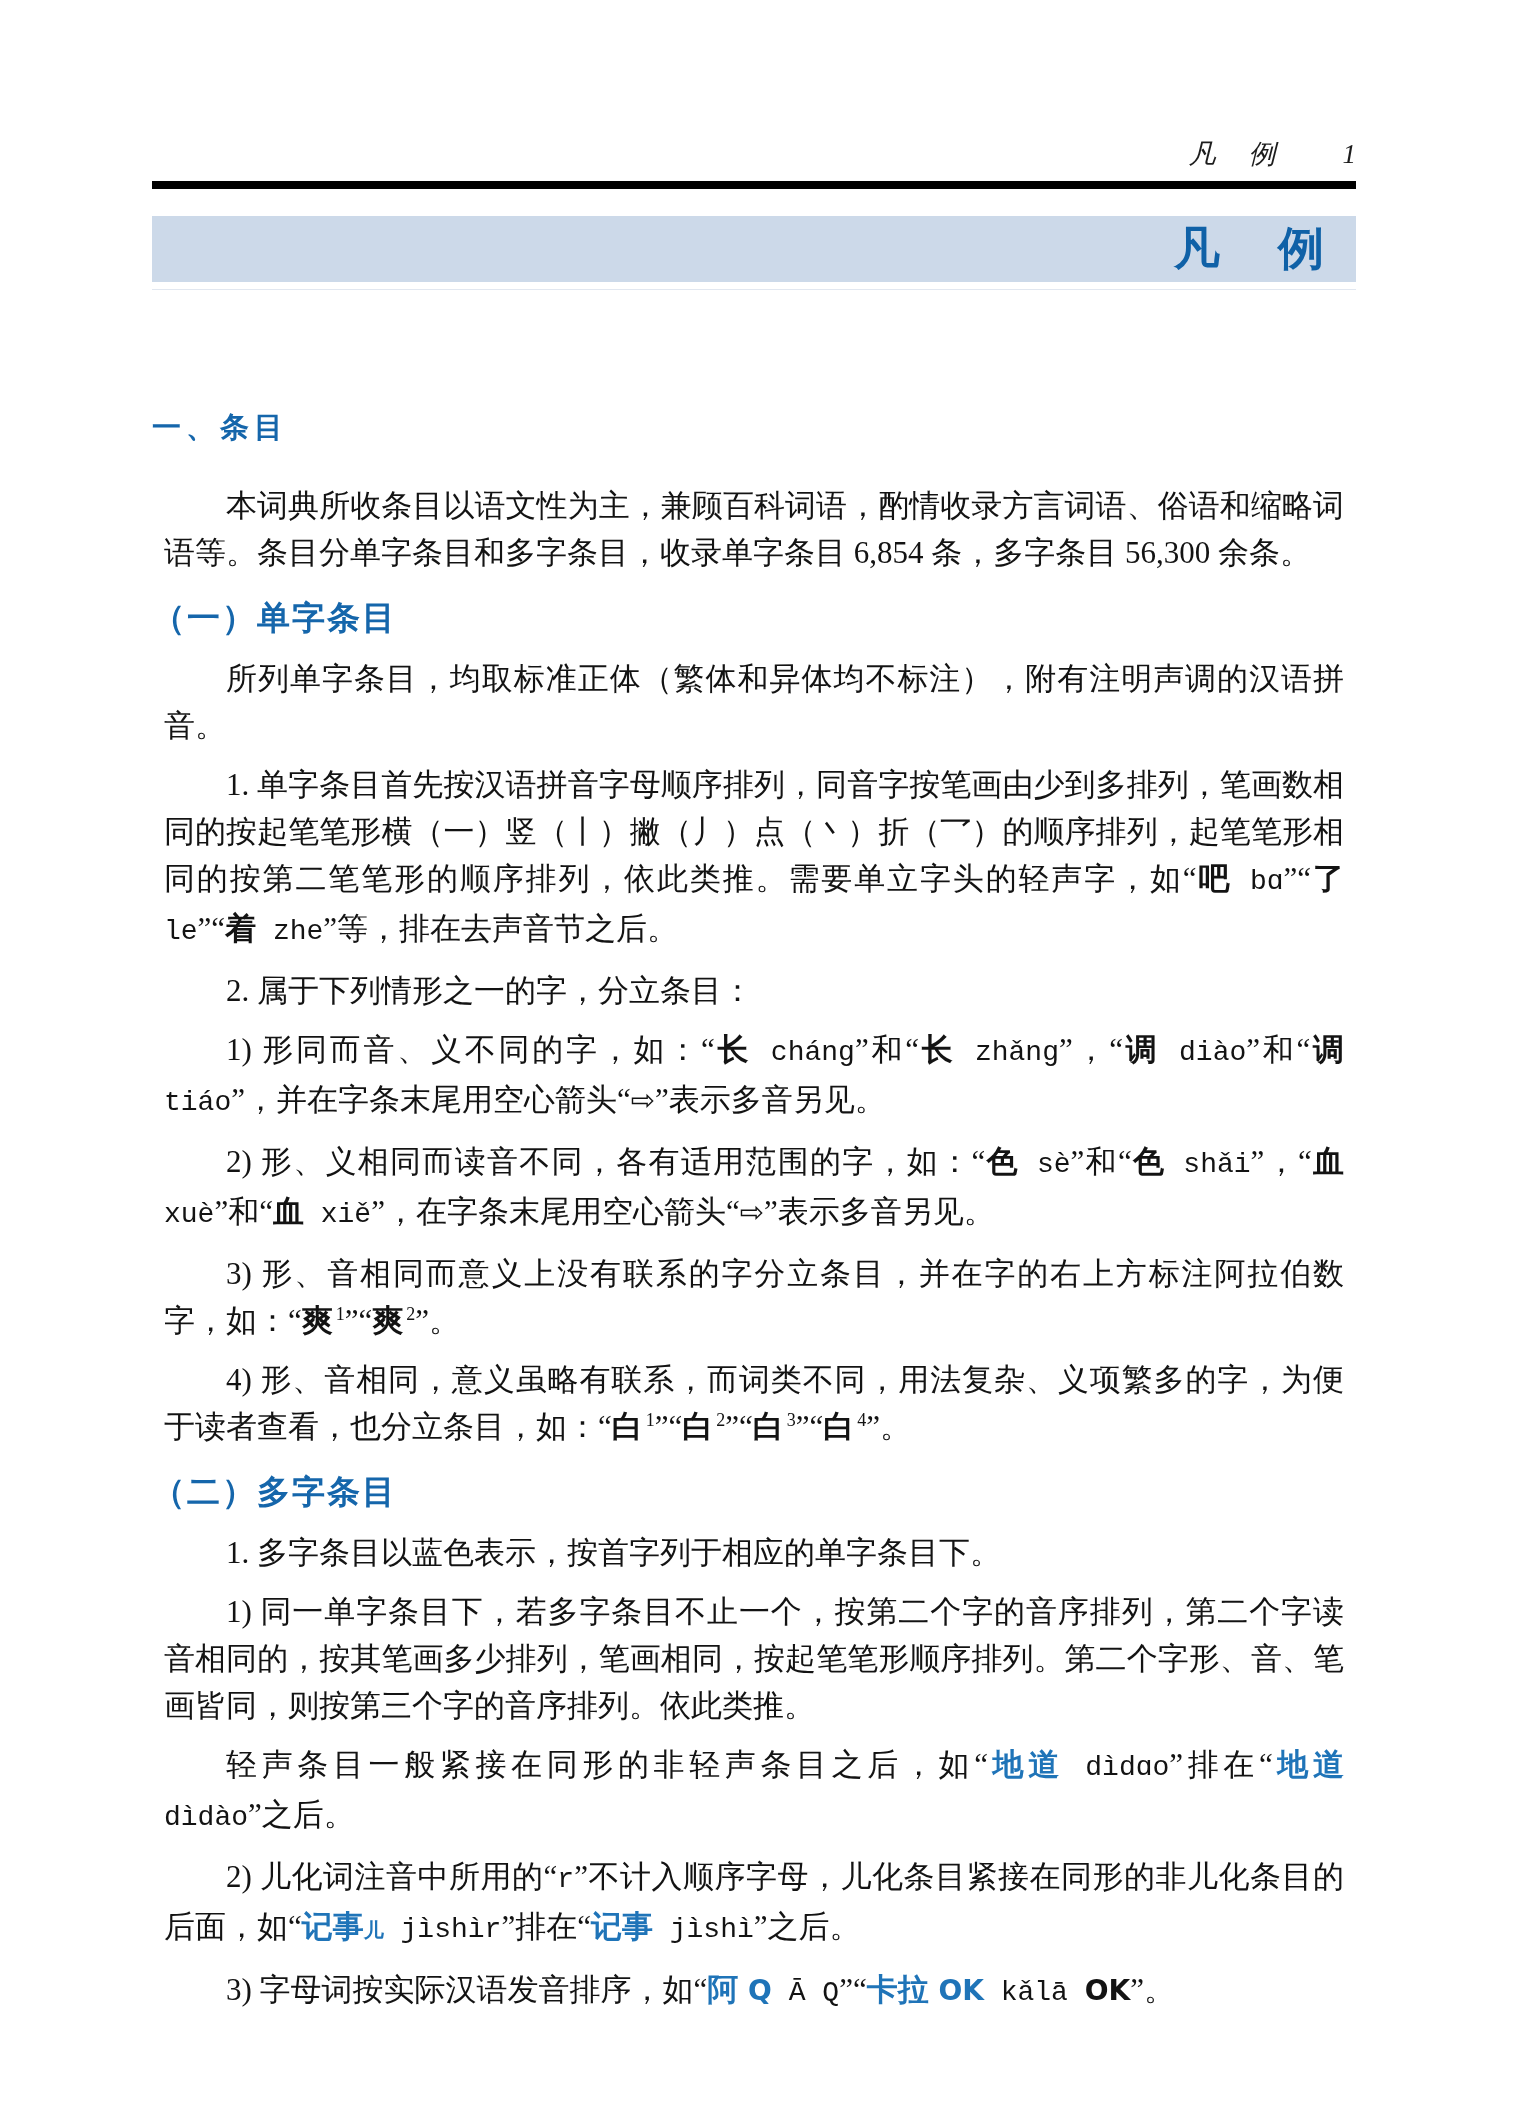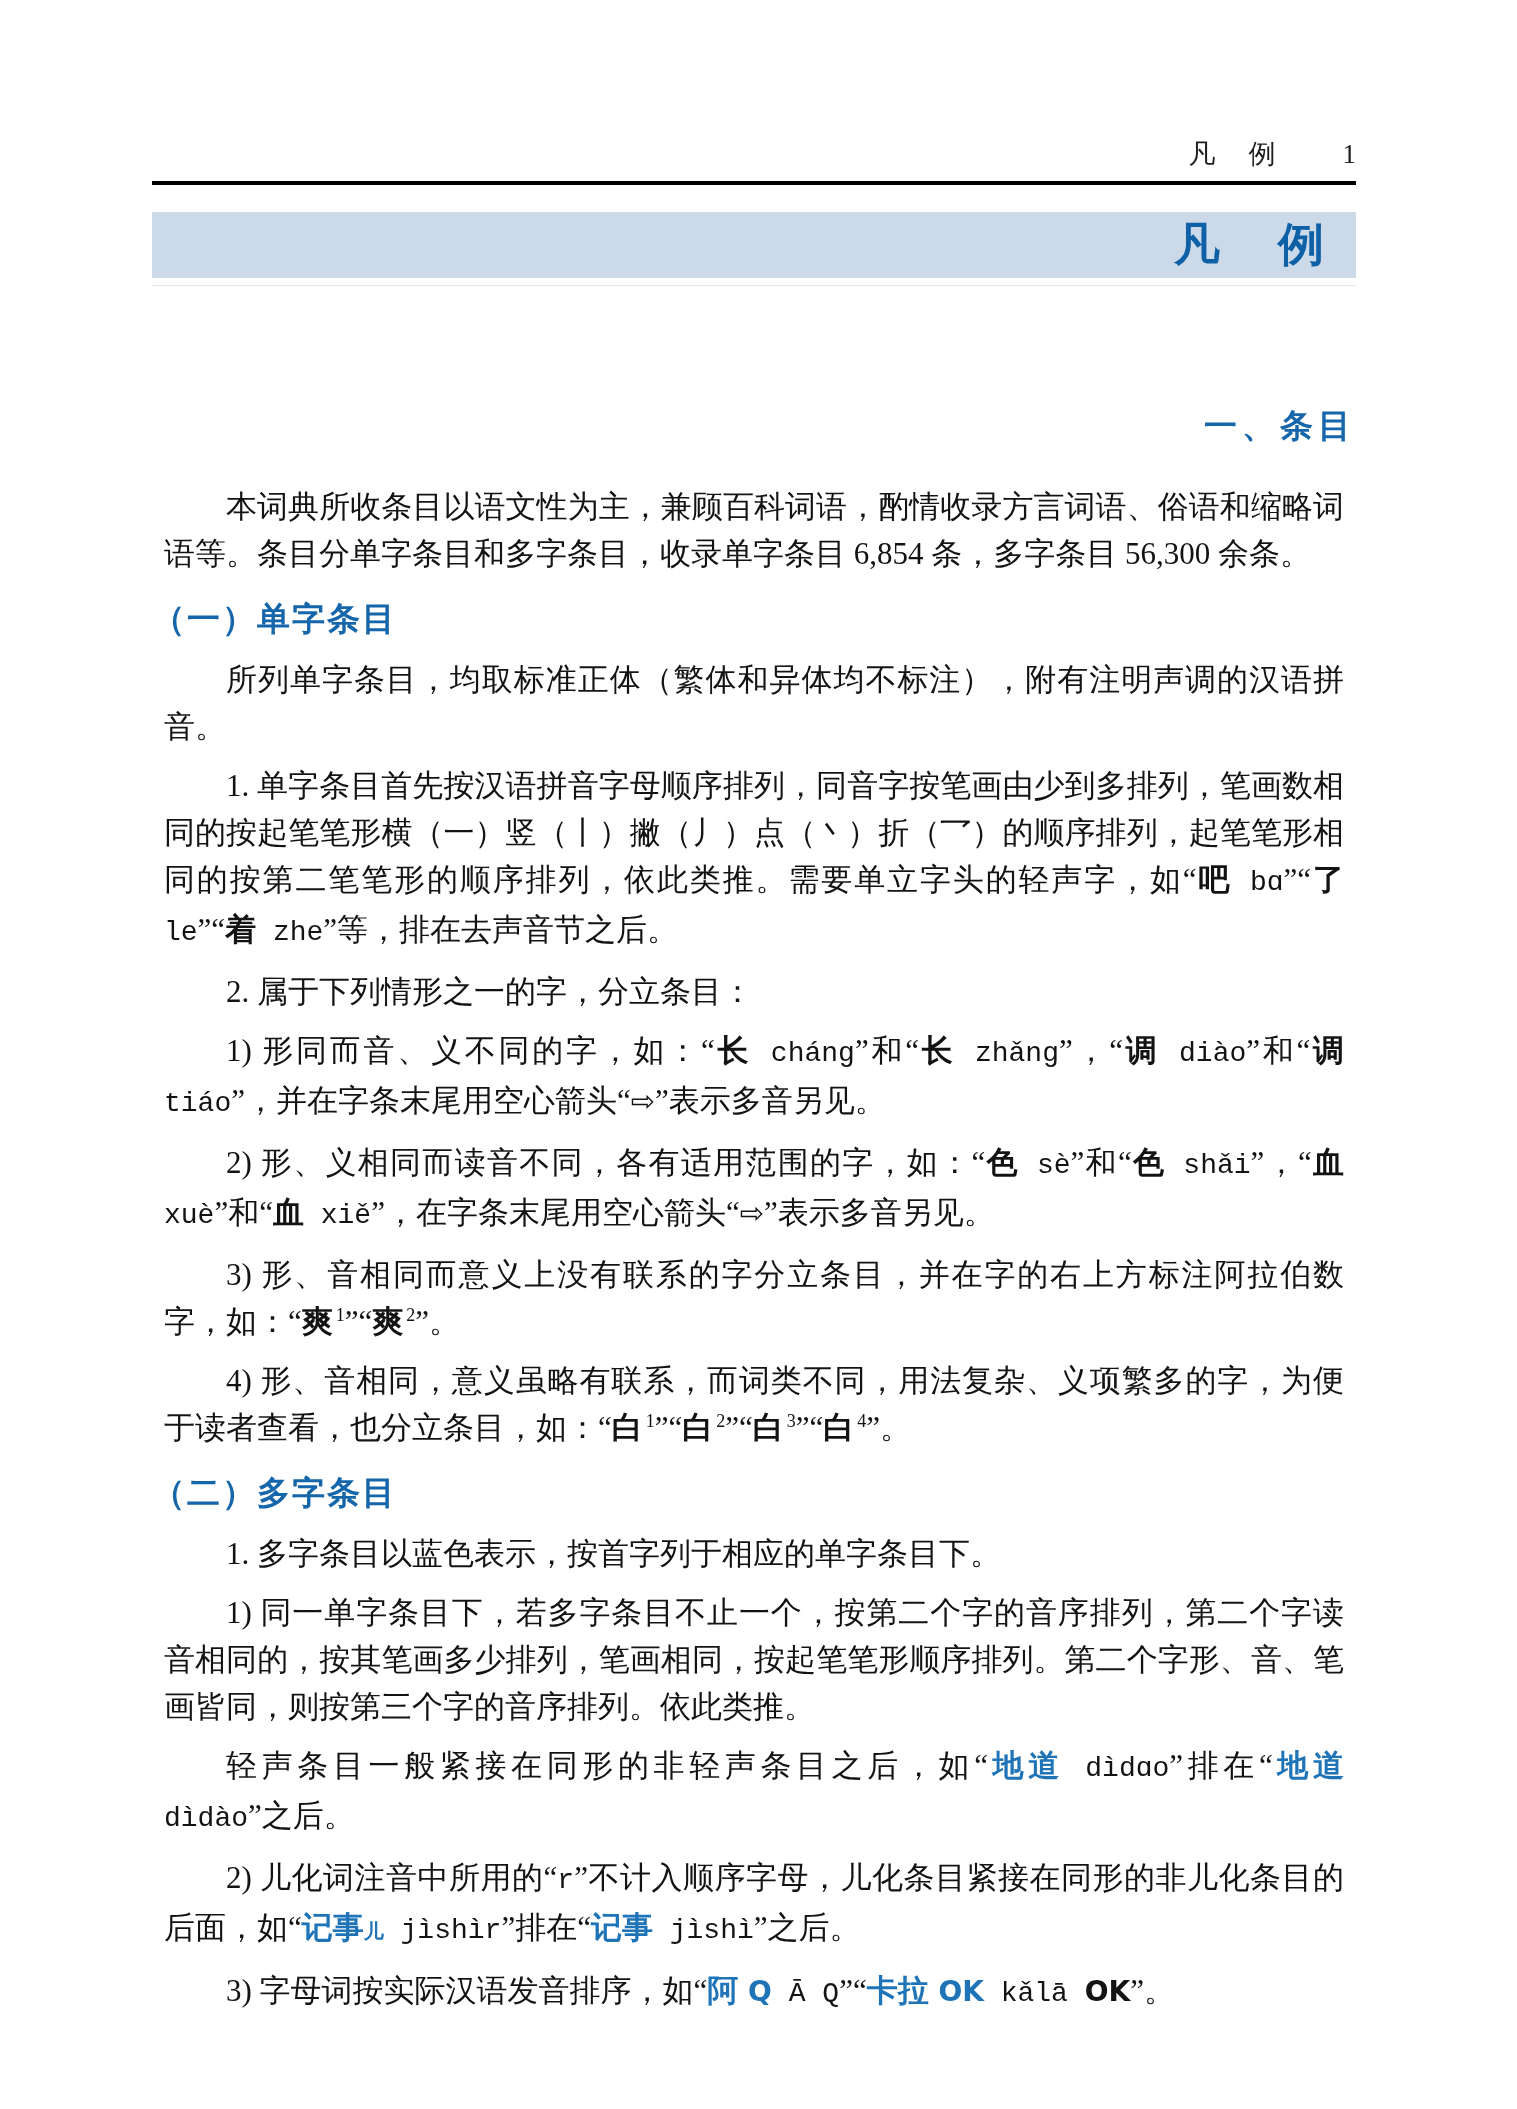--- a/index.html
+++ b/index.html
@@ -13,21 +13,22 @@
   .page{position:absolute;left:152px;top:0;width:1204px;}
 
   
   .header{
     margin-top:136px;
     text-align:right;
     font-size:27px;
     letter-spacing:3px;
     color:#1d1d1d;
     padding-bottom:9px;
-    border-bottom:4px solid #000000;
+    border-bottom:8px solid #000000;
+    font-style:italic;
   }
   .header .pagenum{display:inline-block;margin-left:64px;letter-spacing:0;}
 
   
   .banner{
     margin-top:27px;
     height:66px;
     background:var(--banner-bg,#ccd9e9);
     display:flex;align-items:center;justify-content:flex-end;
     padding-right:26px;box-sizing:border-box;
@@ -38,24 +39,24 @@
     position:relative;
   }
   .banner::after{
     content:"";position:absolute;left:0;right:0;bottom:-8px;height:1px;
     background:#e1e7f0;
   }
 
   
   .sec-title{
     margin:126px 0 0 0;
-    text-align:right;
+    text-align:left;
     font-family:Liberation Mono, monospace;
     font-weight:700;
-    font-size:33px;
+    font-size:29px;
     letter-spacing:5px;
     color:var(--heading-blue,#1566ab);
   }
 
   .content{
     margin-top:34px;
     font-size:31px;
     line-height:47px;
     text-align:justify;
   }

